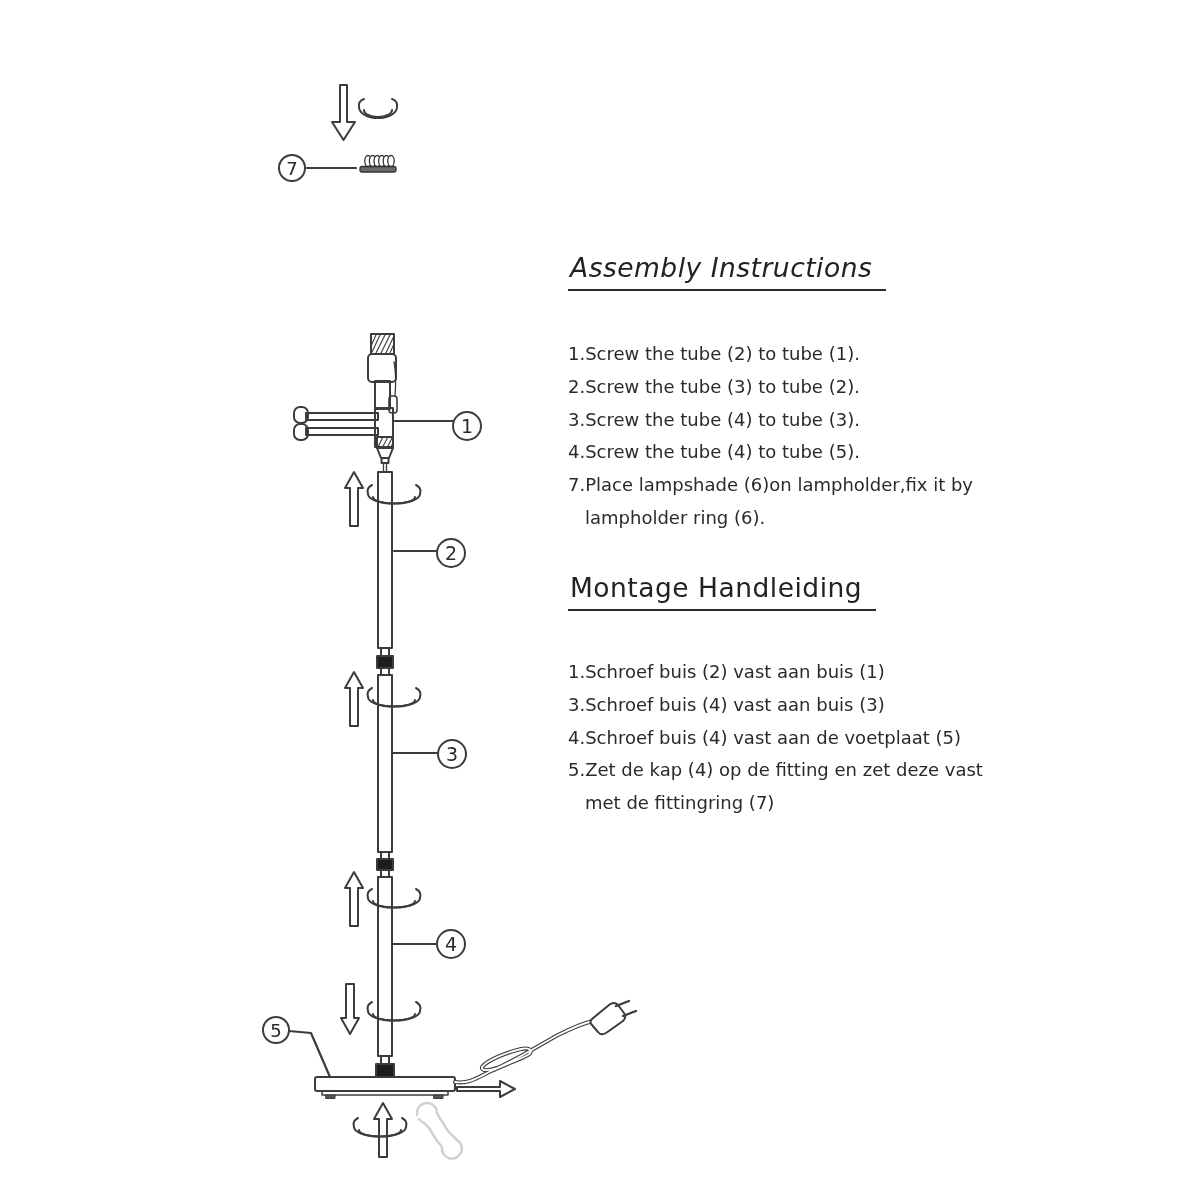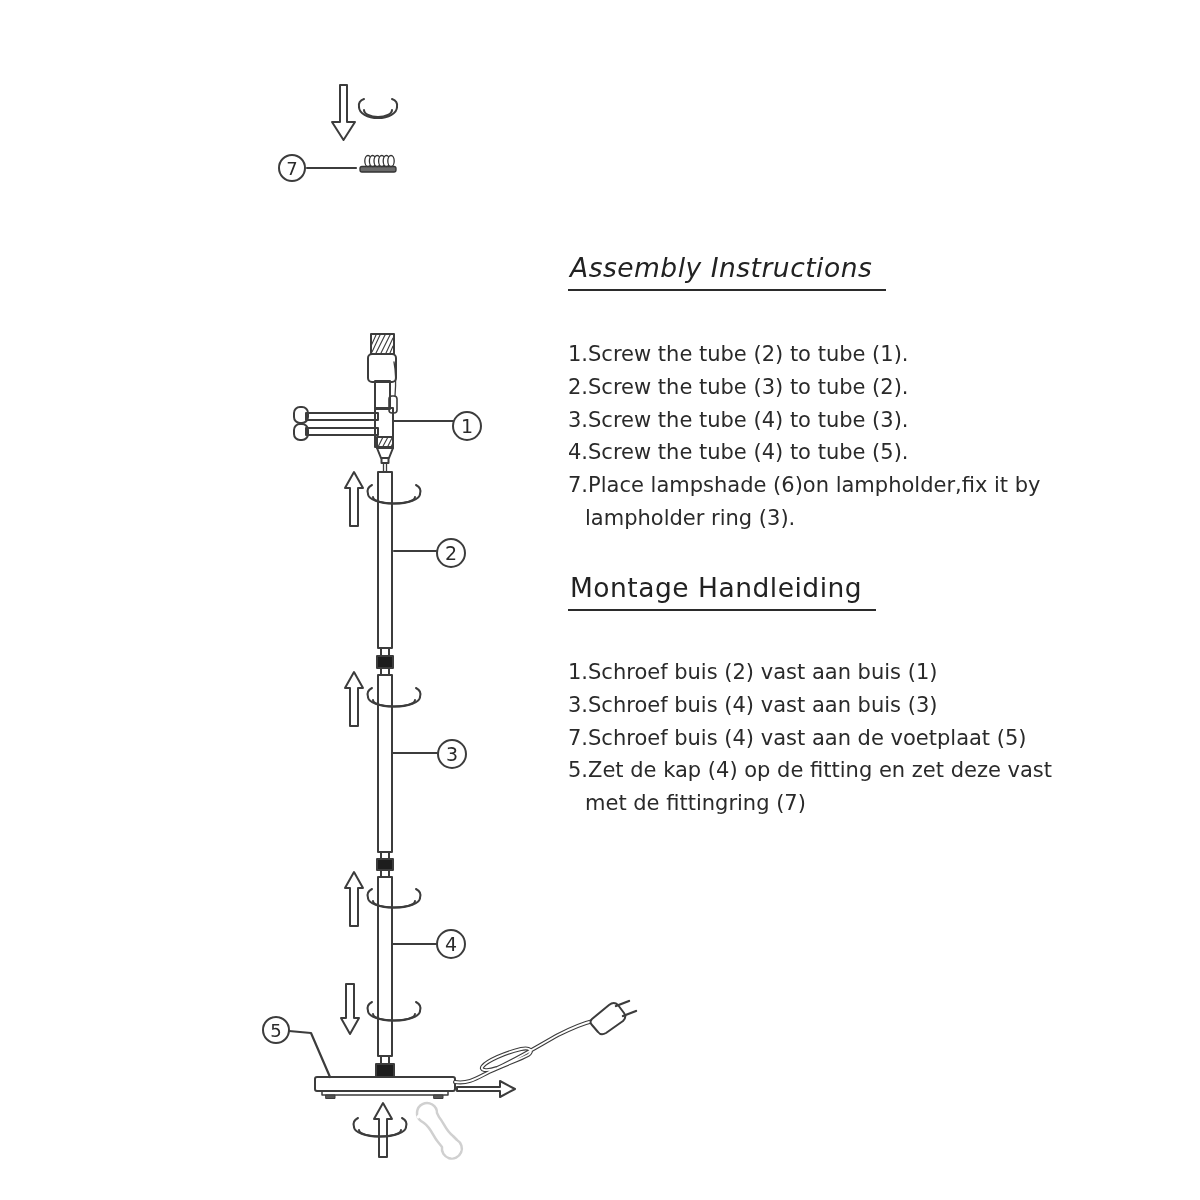--- a/index.html
+++ b/index.html
@@ -7,21 +7,21 @@
         font-family:"DejaVu Sans","Liberation Sans",sans-serif;color:#2a2a2a;}
   .art{position:absolute;left:0;top:0;width:1200px;height:1200px;}
   .part-label{position:absolute;box-sizing:border-box;border:2px solid #3c3c3c;border-radius:50%;
         background:#ffffff;display:flex;align-items:center;justify-content:center;
         font-size:19px;color:#2a2a2a;}
   .part-label.small{font-size:18px;}
   .instructions{position:absolute;left:568px;white-space:nowrap;}
   .instructions h1{margin:0;font-size:26.5px;font-weight:normal;color:#222;
         display:inline-block;border-bottom:2px solid #2b2b2b;padding:0 14px 6px 2px;letter-spacing:0.5px;}
   .lines{position:absolute;left:568px;}
-  .line{font-size:21px;line-height:32.8px;color:#2a2a2a;white-space:nowrap;}
+  .line{font-size:18px;line-height:32.8px;color:#2a2a2a;white-space:nowrap;}
   .line.cont{padding-left:17px;}
 </style>
 </head>
 <body>
 
 <div class="page">
 
   <svg class="art" viewBox="0 0 1200 1200" fill="none" stroke="#3c3c3c" stroke-width="2" stroke-linecap="round" stroke-linejoin="round">
     <defs>
       <g id="ring">
@@ -170,27 +170,27 @@
 
   <div class="instructions" style="top:252px;font-style:italic;">
     <h1>Assembly Instructions</h1>
   </div>
   <div class="lines" style="top:338px;">
     <div class="line">1.Screw the tube (2) to tube (1).</div>
     <div class="line">2.Screw the tube (3) to tube (2).</div>
     <div class="line">3.Screw the tube (4) to tube (3).</div>
     <div class="line">4.Screw the tube (4) to tube (5).</div>
     <div class="line">7.Place lampshade (6)on lampholder,fix it by</div>
-    <div class="line cont">lampholder ring (3).</div>
+    <div class="line cont">lampholder ring (6).</div>
   </div>
 
   <div class="instructions" style="top:572px;">
     <h1>Montage Handleiding</h1>
   </div>
   <div class="lines" style="top:656px;">
     <div class="line">1.Schroef buis (2) vast aan buis (1)</div>
     <div class="line">3.Schroef buis (4) vast aan buis (3)</div>
-    <div class="line">7.Schroef buis (4) vast aan de voetplaat (5)</div>
+    <div class="line">4.Schroef buis (4) vast aan de voetplaat (5)</div>
     <div class="line">5.Zet de kap (4) op de fitting en zet deze vast</div>
     <div class="line cont">met de fittingring (7)</div>
   </div>
 
 </div>
 
 </body></html>

